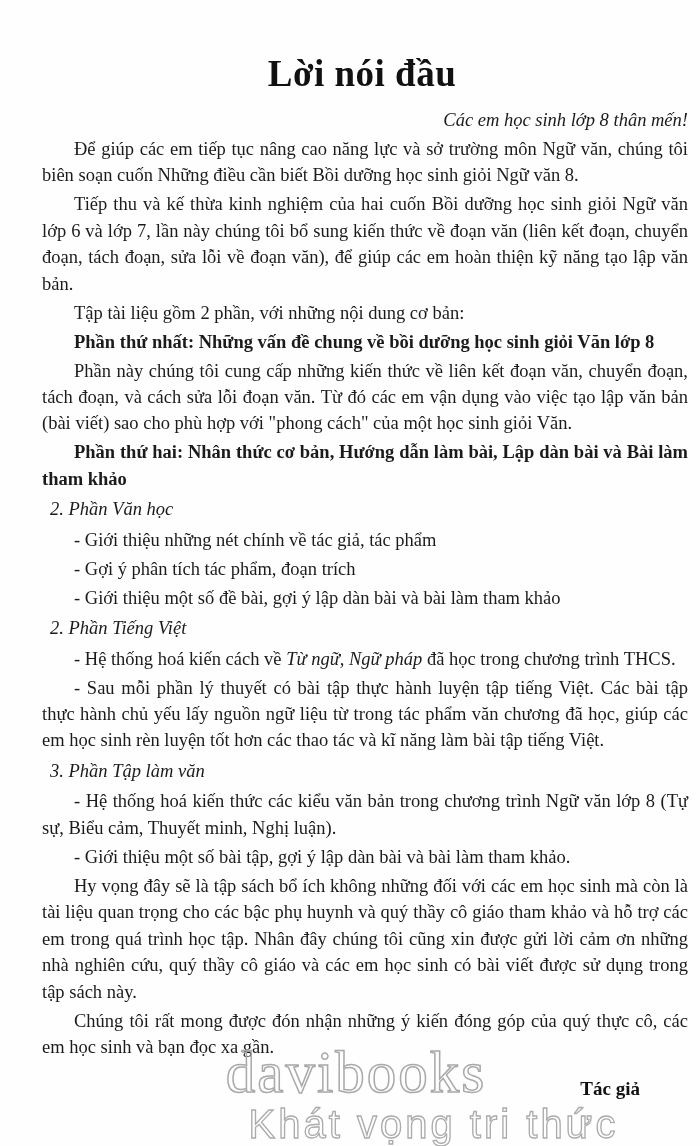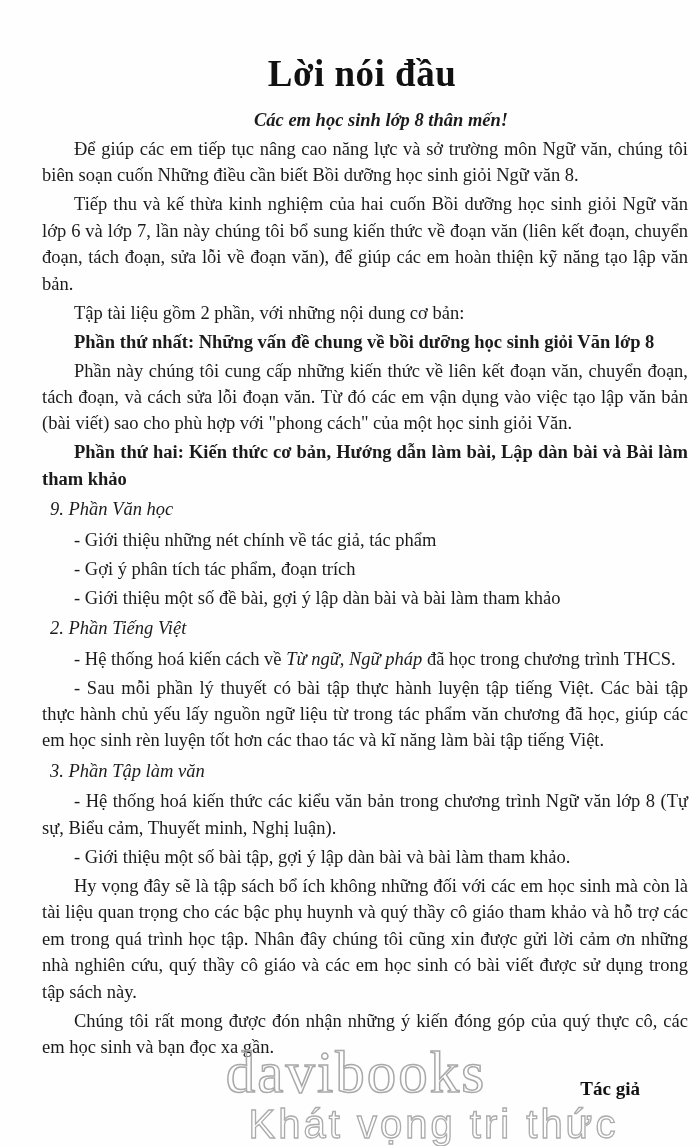--- a/index.html
+++ b/index.html
@@ -29,23 +29,23 @@
     padding: 0 24px 0 30px;
     font-size: 18.5px;
     line-height: 1.43;
   }
   .para {
     margin: 2.5px 0;
     text-align: justify;
     text-indent: 32px;
   }
   .para.salutation {
-    font-weight: bold;
+    font-weight: normal;
     font-style: italic;
-    text-align: center;
+    text-align: right;
   }
   .para.heading {
     font-weight: bold;
   }
   .para.section-italic {
     font-style: italic;
     text-indent: 8px;
     text-align: left;
     margin-top: 4px;
     margin-bottom: 4px;
@@ -111,22 +111,22 @@
 
   <h1 id="page-title">Lời nói đầu</h1>
 
   <div id="body-text">
       <p class="para salutation">Các em học sinh lớp 8 thân mến!</p>
       <p class="para body">Để giúp các em tiếp tục nâng cao năng lực và sở trường môn Ngữ văn, chúng tôi biên soạn cuốn Những điều cần biết Bồi dưỡng học sinh giỏi Ngữ văn 8.</p>
       <p class="para body">Tiếp thu và kế thừa kinh nghiệm của hai cuốn Bồi dưỡng học sinh giỏi Ngữ văn lớp 6 và lớp 7, lần này chúng tôi bổ sung kiến thức về đoạn văn (liên kết đoạn, chuyển đoạn, tách đoạn, sửa lỗi về đoạn văn), để giúp các em hoàn thiện kỹ năng tạo lập văn bản.</p>
       <p class="para body">Tập tài liệu gồm 2 phần, với những nội dung cơ bản:</p>
       <p class="para heading">Phần thứ nhất: Những vấn đề chung về bồi dưỡng học sinh giỏi Văn lớp 8</p>
       <p class="para body">Phần này chúng tôi cung cấp những kiến thức về liên kết đoạn văn, chuyển đoạn, tách đoạn, và cách sửa lỗi đoạn văn. Từ đó các em vận dụng vào việc tạo lập văn bản (bài viết) sao cho phù hợp với "phong cách" của một học sinh giỏi Văn.</p>
-      <p class="para heading">Phần thứ hai: Kiến thức cơ bản, Hướng dẫn làm bài, Lập dàn bài và Bài làm tham khảo</p>
-      <p class="para section-italic">9.  Phần Văn học</p>
+      <p class="para heading">Phần thứ hai: Nhân thức cơ bản, Hướng dẫn làm bài, Lập dàn bài và Bài làm tham khảo</p>
+      <p class="para section-italic">2.  Phần Văn học</p>
       <p class="para body">- Giới thiệu những nét chính về tác giả, tác phẩm</p>
       <p class="para body">- Gợi ý phân tích tác phẩm, đoạn trích</p>
       <p class="para body">- Giới thiệu một số đề bài, gợi ý lập dàn bài và bài làm tham khảo</p>
       <p class="para section-italic">2.  Phần Tiếng Việt</p>
       <p class="para body"><span>- Hệ thống hoá kiến cách về </span><span class="italic">Từ ngữ, Ngữ pháp</span><span> đã học trong chương trình THCS.</span></p>
       <p class="para body">- Sau mỗi phần lý thuyết có bài tập thực hành luyện tập tiếng Việt. Các bài tập thực hành chủ yếu lấy nguồn ngữ liệu từ trong tác phẩm văn chương đã học, giúp các em học sinh rèn luyện tốt hơn các thao tác và kĩ năng làm bài tập tiếng Việt.</p>
       <p class="para section-italic">3.  Phần Tập làm văn</p>
       <p class="para body">- Hệ thống hoá kiến thức các kiểu văn bản trong chương trình Ngữ văn lớp 8 (Tự sự,  Biểu cảm, Thuyết minh, Nghị luận).</p>
       <p class="para body">- Giới thiệu một số bài tập, gợi ý lập dàn bài và bài làm tham khảo.</p>
       <p class="para body">Hy vọng đây sẽ là tập sách bổ ích không những đối với các em học sinh mà còn là tài liệu quan trọng cho các bậc phụ huynh và quý thầy cô giáo tham khảo và hỗ trợ các em trong quá trình học tập. Nhân đây chúng tôi cũng xin được gửi lời cảm ơn những nhà nghiên cứu, quý thầy cô giáo và các em học sinh có bài viết được sử dụng trong tập sách này.</p>

